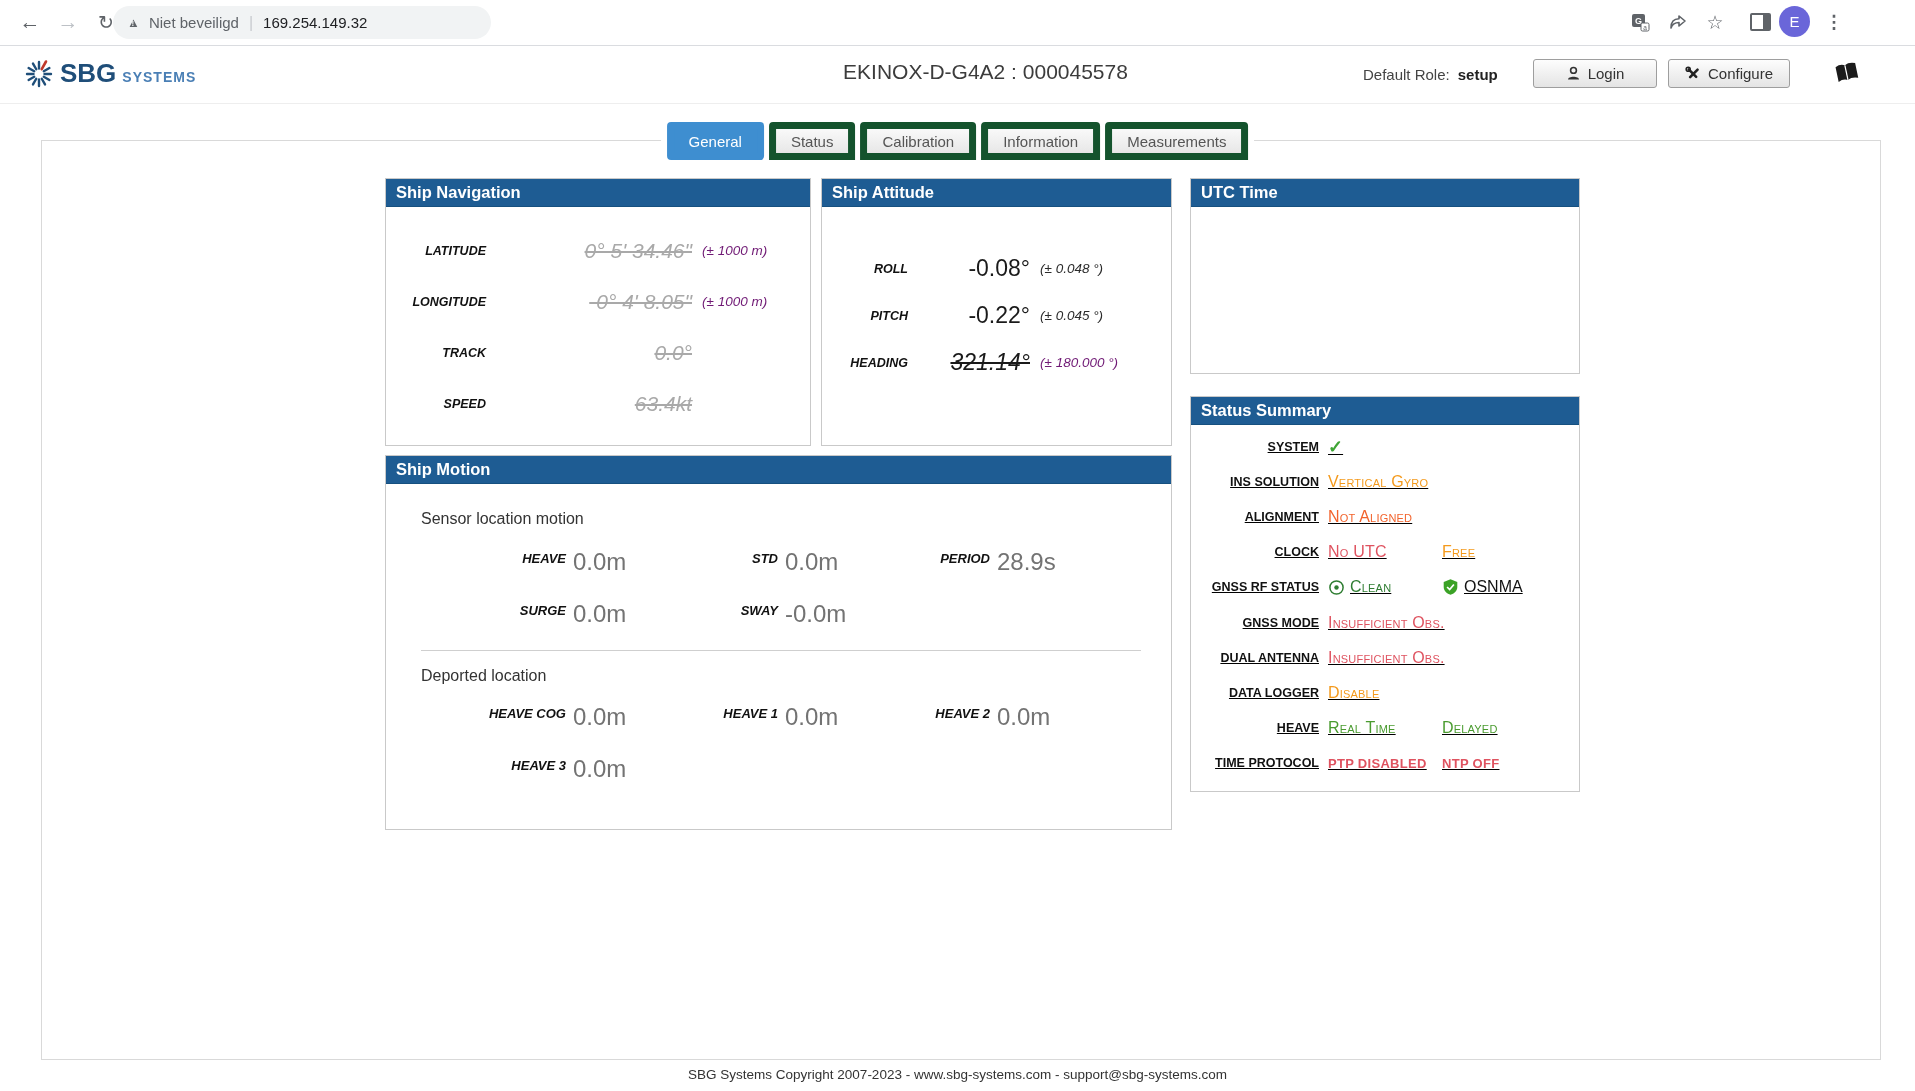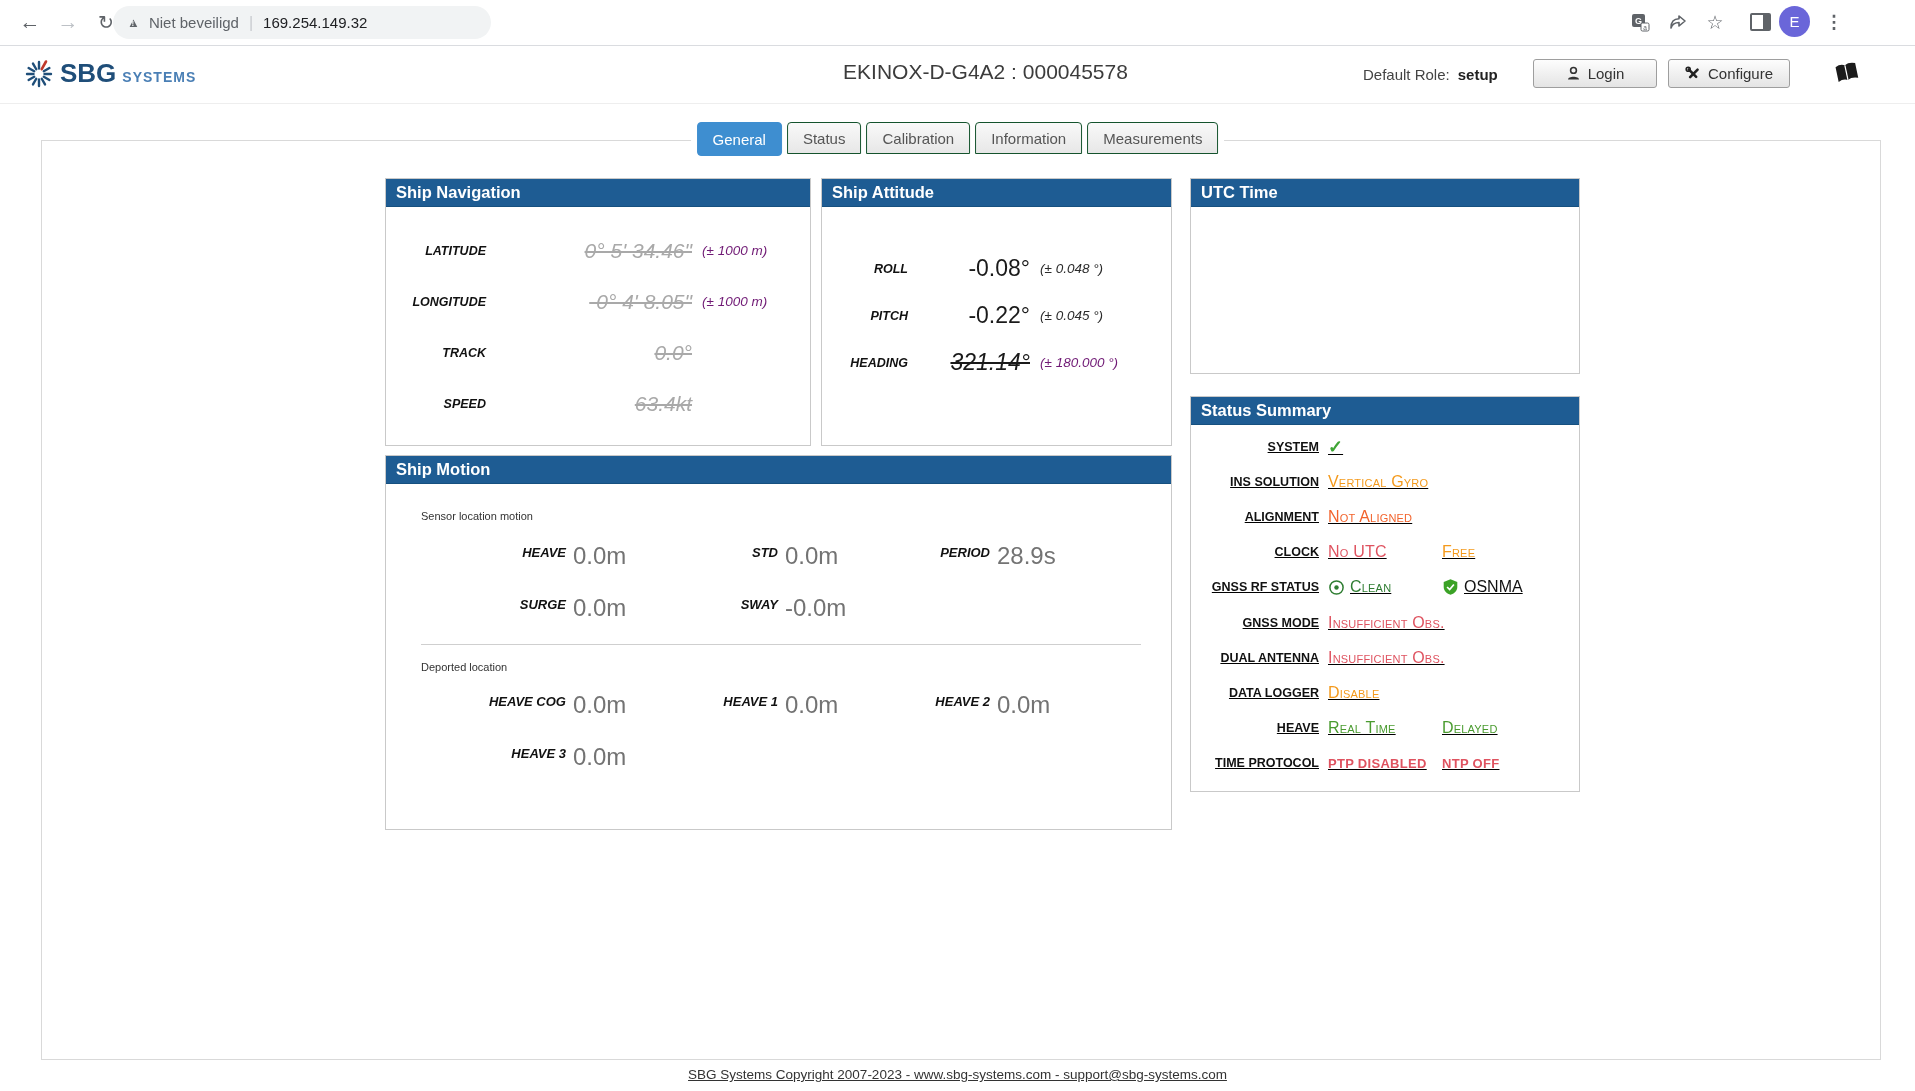--- a/index.html
+++ b/index.html
@@ -38,21 +38,21 @@
            font-size:15px;color:#333;gap:7px;box-sizing:border-box;}
   .btn-login{left:1533px;width:124px;}
   .btn-configure{left:1668px;width:122px;}
   .book-btn{position:absolute;left:1830px;top:10px;width:34px;height:34px;display:flex;align-items:center;justify-content:center;}
 
   
   .content-box{position:absolute;left:41px;top:140px;width:1838px;height:918px;border:1px solid #D9D9D9;background:#fff;}
   .tab-strip{position:absolute;left:50%;top:122px;transform:translateX(-50%);display:flex;gap:5px;background:#fff;
              padding:0 6px;z-index:3;}
   .tab{height:32px;display:flex;align-items:center;padding:12px 15px;font-size:15px;color:#555;
-       border:1px solid #14532d;border-radius:4px 4px 0 0;background:linear-gradient(#F9F9F9,#E7E7E7);box-sizing:border-box;}
+       border:7px solid #14532d;border-radius:4px 4px 0 0;background:linear-gradient(#F9F9F9,#E7E7E7);box-sizing:border-box;}
   .tab.active{background:#3E8ED0;border-color:#3E8ED0;color:#fff;border-radius:4px;height:34px;}
 
   
   .panel{position:absolute;border:1px solid #C9C9C9;background:#fff;box-sizing:border-box;z-index:2;}
   .panel-hdr{height:27px;background:#1E5C93;color:#fff;font-size:16.5px;font-weight:bold;
              display:flex;align-items:center;padding-left:10px;border-bottom:1px solid #164independently;}
   .panel-hdr{border-bottom:1px solid #16507F;}
 
   
   .nav-row{display:flex;align-items:center;height:51px;}
@@ -80,28 +80,28 @@
   .caps{font-size:13px;font-weight:bold;letter-spacing:.3px;}
   .c-orange{color:#F49A1D;}
   .c-orangered{color:#F2632C;}
   .c-red{color:#DF5360;}
   .c-green{color:#4A9B2F;}
   .c-dgreen{color:#2F7D32;}
   .c-black{color:#111;font-size:16px;}
   .check{color:#3FA535;font-size:18px;font-weight:bold;}
 
   
-  .sec-title{padding:26px 0 0 35px;font-size:11px;color:#333;}
+  .sec-title{padding:26px 0 0 35px;font-size:16px;color:#333;}
   .motion-row{display:flex;align-items:center;height:52px;padding-left:60px;}
   .m-cell{width:212px;display:flex;align-items:flex-start;}
   .m-label{width:120px;text-align:right;font-size:13px;font-weight:bold;font-style:italic;color:#111;margin-top:3px;white-space:nowrap;}
   .m-value{margin-left:7px;font-size:24px;color:#737373;}
   .m-divider{height:1px;background:#CFCFCF;margin:10px 30px 0 35px;}
 
-  .footer{position:absolute;left:0;top:1067px;width:1915px;text-align:center;font-size:13.5px;color:#333;text-decoration:underline;}
+  .footer{position:absolute;left:0;top:1067px;width:1915px;text-align:center;font-size:13.5px;color:#333;}
 </style>
 </head>
 <body>
 
 <div class="page">
 
   <div class="browser-bar">
     <div class="nav-btn" style="left:14px;">←</div>
     <div class="nav-btn disabled" style="left:52px;">→</div>
     <div class="nav-btn" style="left:90px;font-size:19px;">↻</div>

